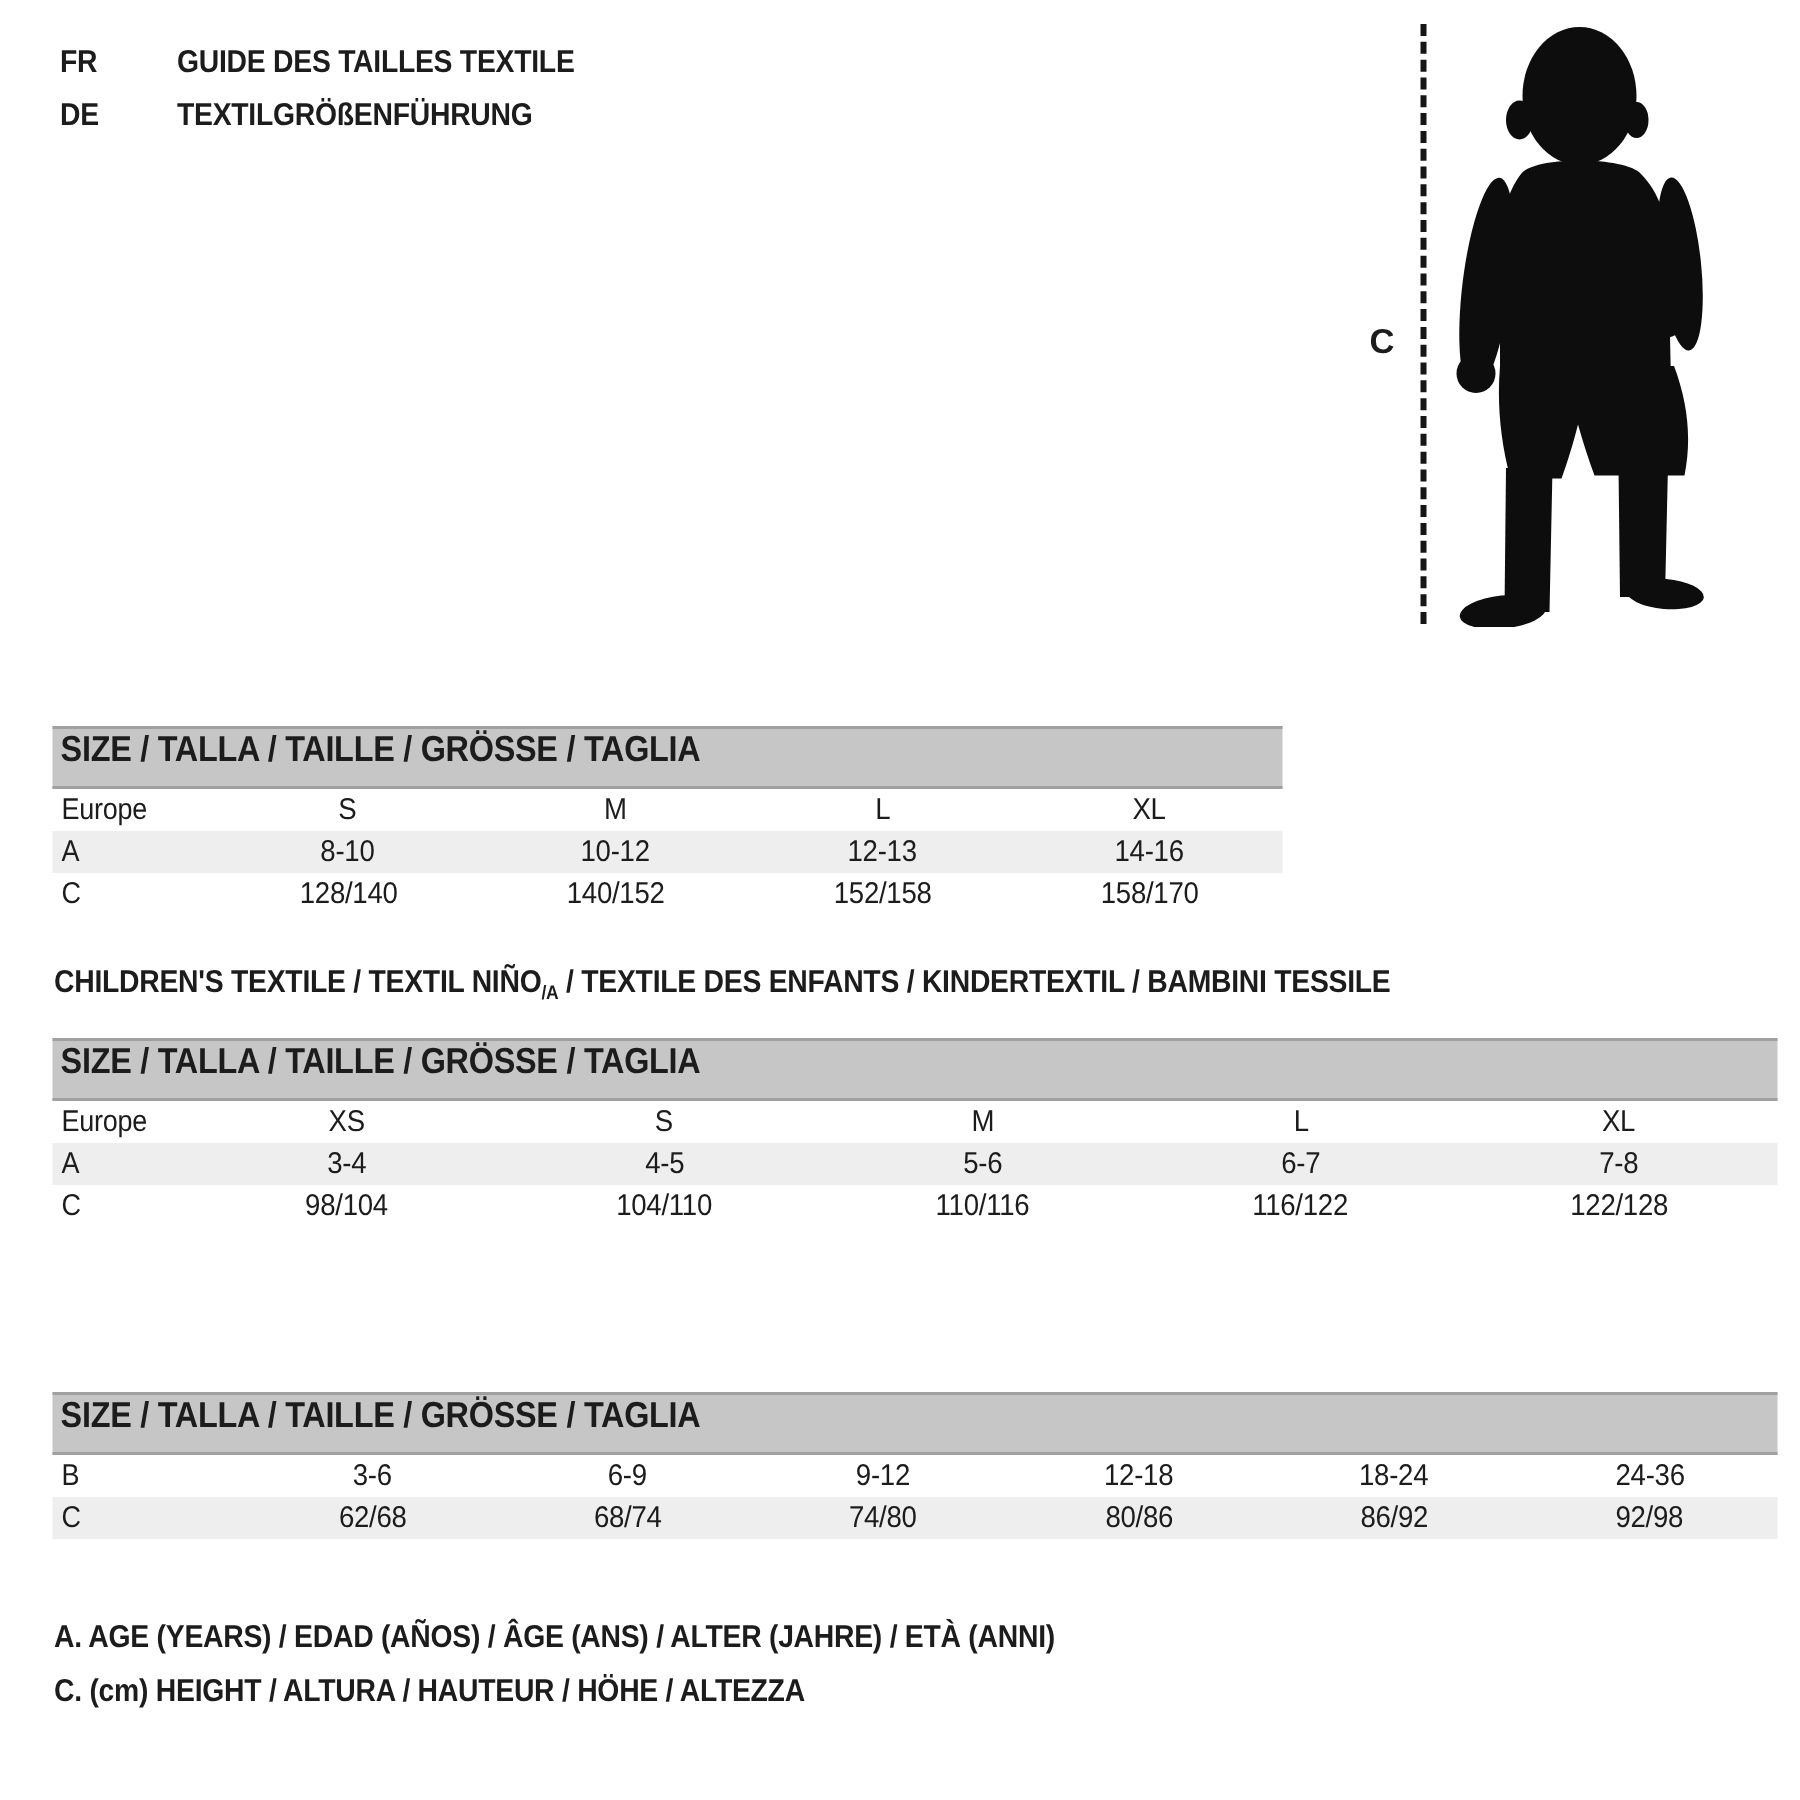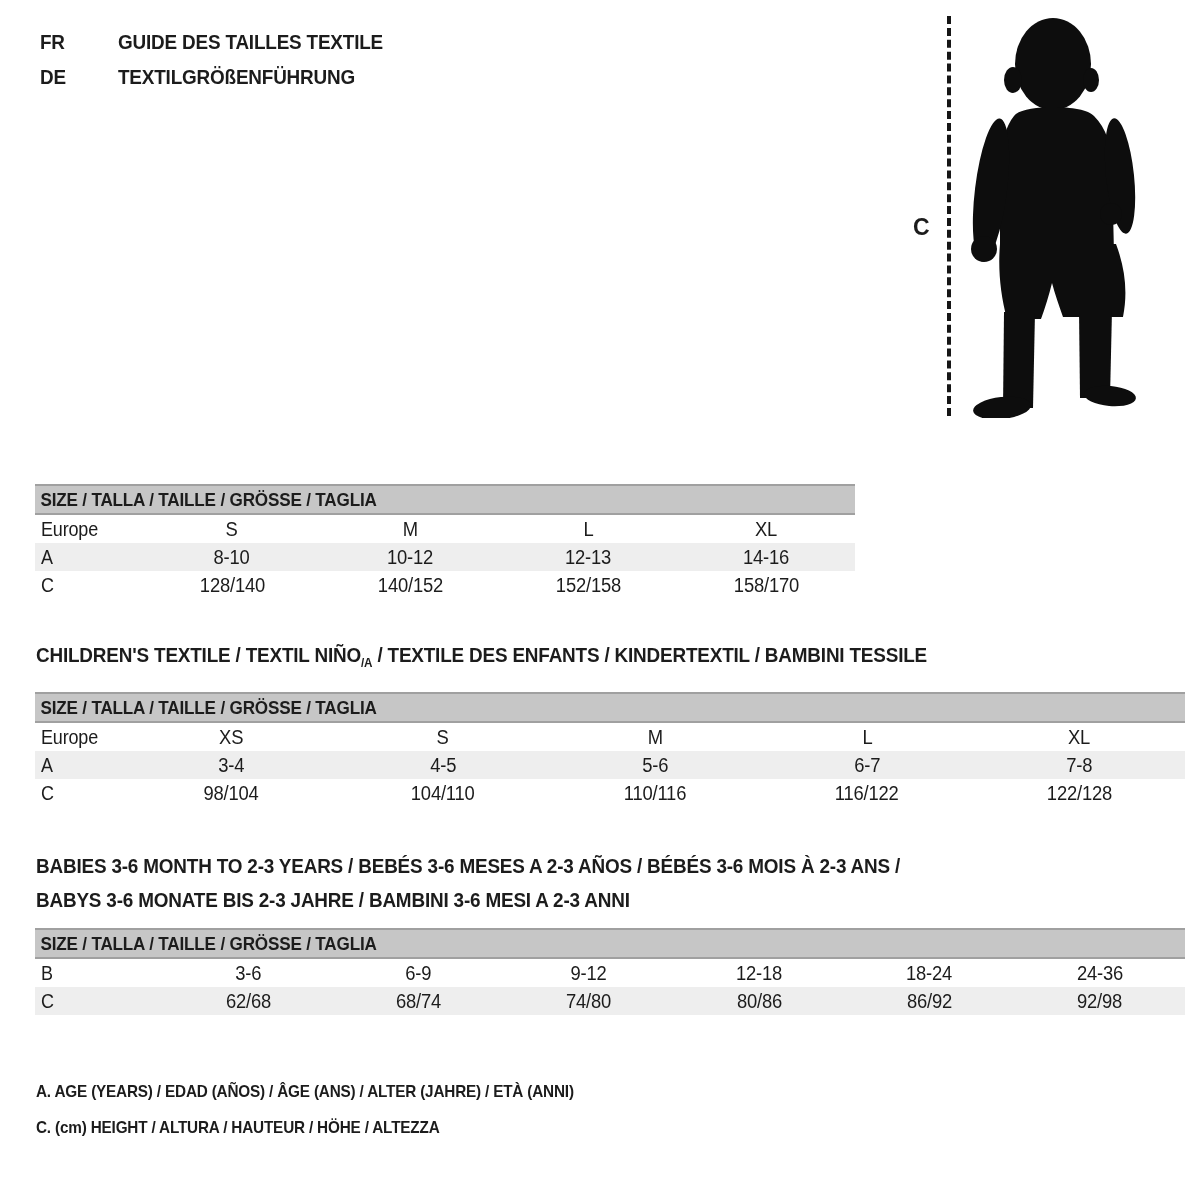--- a/index.html
+++ b/index.html
@@ -25,36 +25,36 @@
   .measure-c{position:absolute;left:913px;top:214px;font-size:23px;font-weight:bold;}
   .toddler-svg{position:absolute;left:962px;top:16px;}
 
   
   .sec-title{position:absolute;left:36px;font-size:21px;font-weight:bold;line-height:26px;white-space:nowrap;}
   .sec-title .cx{vertical-align:top;}
   .sub-a{font-size:13px;position:relative;top:5px;}
 
   
   .size-table{position:absolute;left:35px;}
-  .size-bar{box-sizing:border-box;height:31px;background:#c6c6c6;border-top:2px solid #a0a0a0;border-bottom:2px solid #a0a0a0;display:flex;align-items:center;font-size:19px;font-weight:bold;}
+  .size-bar{box-sizing:border-box;height:42px;background:#c6c6c6;border-top:2px solid #a0a0a0;border-bottom:2px solid #a0a0a0;display:flex;align-items:flex-start;font-size:24px;font-weight:bold;}
   .size-bar .cx{padding-left:6px;}
   .t-row{display:flex;height:28px;align-items:center;font-size:20px;font-weight:400;}
   .t-row.alt{background:#eeeeee;}
   .t-label{box-sizing:border-box;padding-left:6px;}
   .junior .t-label{width:108px;}
   .children .t-label{width:90px;}
   .babies .t-label{width:128px;}
   .t-cell{flex:1;text-align:center;}
 
   
   .babies-title{position:absolute;left:36px;font-size:21px;font-weight:bold;}
   .babies-title .line{line-height:34px;white-space:nowrap;}
 
   
-  .legend{position:absolute;left:36px;top:1074px;font-size:17px;font-weight:bold;}
+  .legend{position:absolute;left:36px;top:1074px;font-size:21px;font-weight:bold;}
   .legend .legend-line{line-height:36px;white-space:nowrap;}
 </style>
 </head>
 <body>
 
 <div class="canvas">
 
   <div class="lang-block">
     <div class="lang-row">
       <span class="lang-code cx">FR</span>
@@ -146,24 +146,20 @@
     <div class="t-row">
       <div class="t-label"><span class="cx">C</span></div>
       <div class="t-cell"><span class="cxc">98/104</span></div>
       <div class="t-cell"><span class="cxc">104/110</span></div>
       <div class="t-cell"><span class="cxc">110/116</span></div>
       <div class="t-cell"><span class="cxc">116/122</span></div>
       <div class="t-cell"><span class="cxc">122/128</span></div>
     </div>
   </div>
 
-  <div class="babies-title" style="top:849px;">
-    <div class="line"><span class="cx">BABIES 3-6 MONTH TO 2-3 YEARS / BEBÉS 3-6 MESES A 2-3 AÑOS / BÉBÉS 3-6 MOIS À 2-3 ANS /</span></div>
-    <div class="line"><span class="cx">BABYS 3-6 MONATE BIS 2-3 JAHRE / BAMBINI 3-6 MESI A 2-3 ANNI</span></div>
-  </div>
   <div class="size-table babies" style="top:928px;width:1150px;">
     <div class="size-bar">
       <span class="cx">SIZE / TALLA / TAILLE / GRÖSSE / TAGLIA</span>
     </div>
     <div class="t-row">
       <div class="t-label"><span class="cx">B</span></div>
       <div class="t-cell"><span class="cxc">3-6</span></div>
       <div class="t-cell"><span class="cxc">6-9</span></div>
       <div class="t-cell"><span class="cxc">9-12</span></div>
       <div class="t-cell"><span class="cxc">12-18</span></div>

